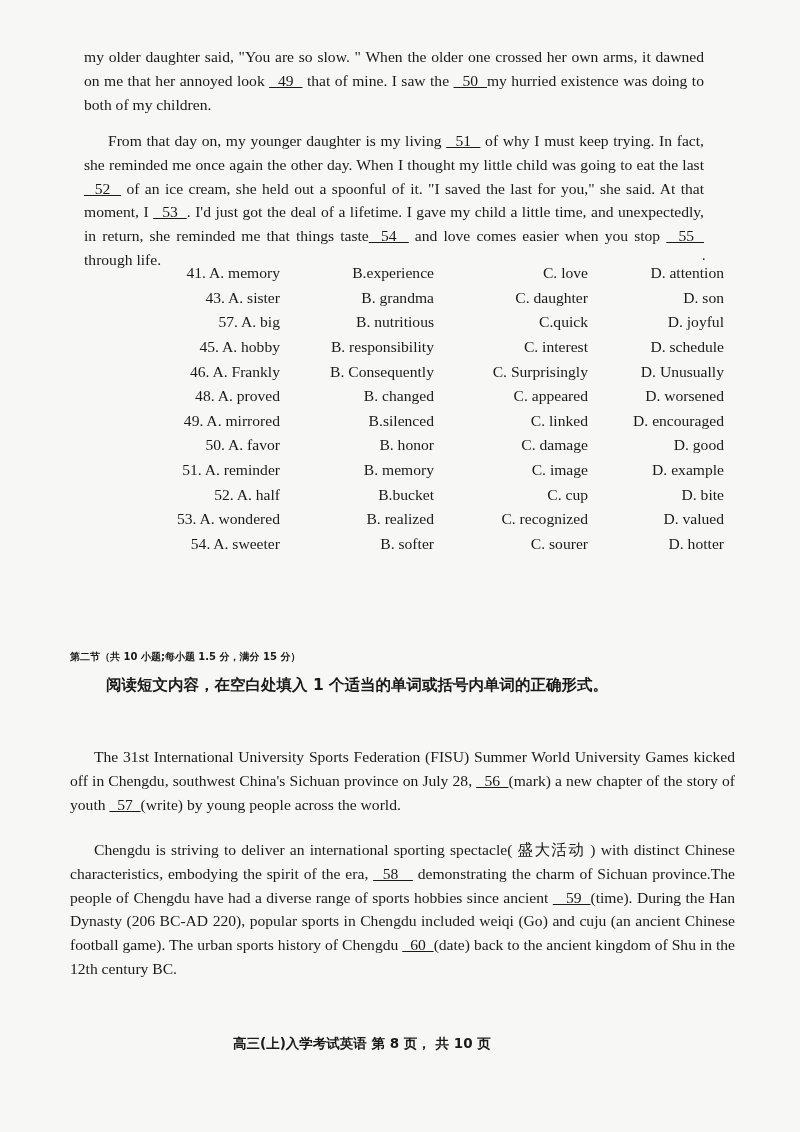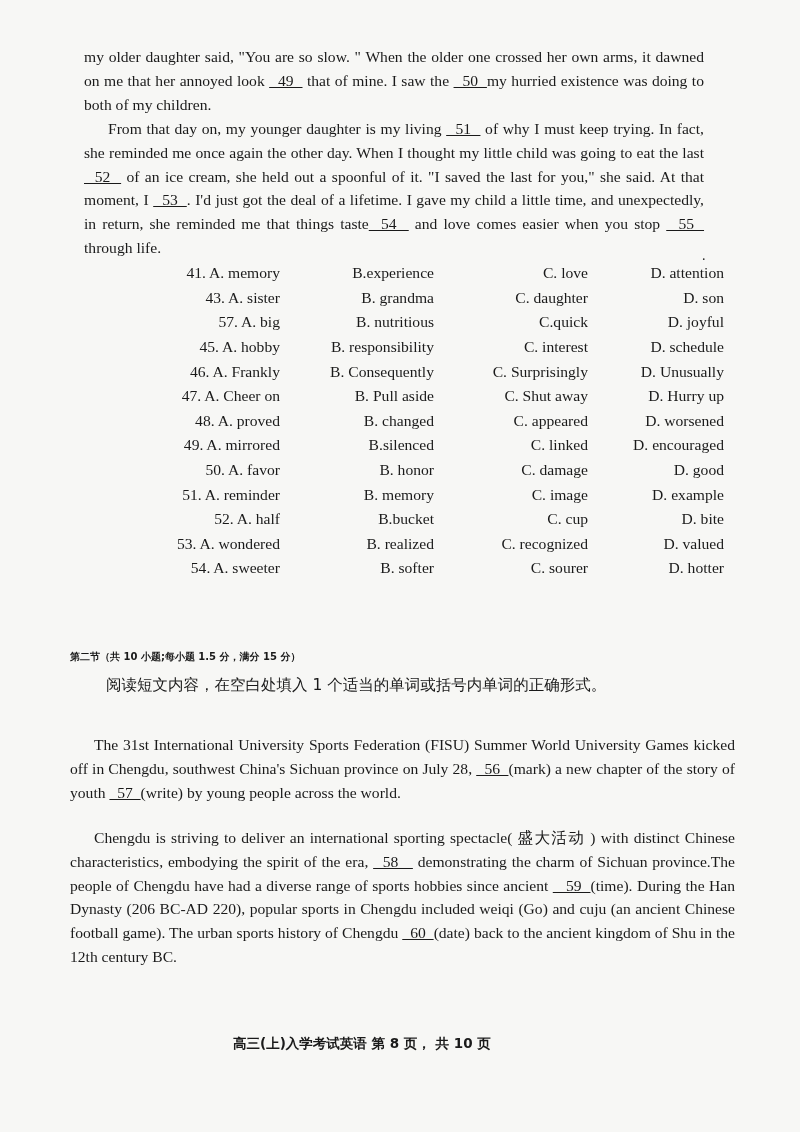--- a/index.html
+++ b/index.html
@@ -13,39 +13,39 @@
   .page { position: absolute; left: 0; top: 0; width: 800px; height: 1132px; }
   .para {
     position: absolute;
     font-size: 15.6px;
     line-height: 23.8px;
     text-align: justify;
     text-align-last: left;
   }
   .p1 { left: 84px; top: 45px; width: 620px; }
   .p2 { left: 84px; top: 117px; width: 620px; }
-  .indent { text-indent: 24px; }
+  .indent { text-indent: 24px; margin-top: 12px; }
   .blank { text-decoration: underline; white-space: pre; }
   .options {
     position: absolute; left: 84px; top: 261px; width: 640px;
     font-size: 15.6px;
   }
   .opt-row { display: flex; height: 24.6px; align-items: center; text-align: right; }
   .opt-num { width: 196px; }
   .opt-b { width: 154px; }
   .opt-c { width: 154px; }
   .opt-d { width: 136px; }
   .sec-head {
     position: absolute; left: 70px; top: 650px;
     font-size: 10px; font-weight: bold;
     font-family: "DejaVu Sans", "Liberation Sans", sans-serif;
   }
   .sec-inst {
     position: absolute; left: 106px; top: 675px;
-    font-size: 15.5px; font-weight: normal;
+    font-size: 15.5px; font-weight: bold;
     font-family: "DejaVu Sans", "Liberation Sans", sans-serif;
   }
   .p3 { left: 70px; top: 733px; width: 665px; }
   .p4 { left: 70px; top: 826px; width: 665px; }
   .footer {
     position: absolute; left: 233px; top: 1035px;
     font-size: 13.5px; font-weight: bold;
     font-family: "DejaVu Sans", "Liberation Sans", sans-serif;
   }
   .dot { position: absolute; left: 702px; top: 248px; font-size: 14px; }
@@ -82,26 +82,20 @@
       <span class="opt-num">45. A. hobby</span>
       <span class="opt-b">B. responsibility</span>
       <span class="opt-c">C. interest</span>
       <span class="opt-d">D. schedule</span>
     </div>
     <div class="opt-row">
       <span class="opt-num">46. A. Frankly</span>
       <span class="opt-b">B. Consequently</span>
       <span class="opt-c">C. Surprisingly</span>
       <span class="opt-d">D. Unusually</span>
-    </div>
-    <div class="opt-row">
-      <span class="opt-num">47. A. Cheer on</span>
-      <span class="opt-b">B. Pull aside</span>
-      <span class="opt-c">C. Shut away</span>
-      <span class="opt-d">D. Hurry up</span>
     </div>
     <div class="opt-row">
       <span class="opt-num">48. A. proved</span>
       <span class="opt-b">B. changed</span>
       <span class="opt-c">C. appeared</span>
       <span class="opt-d">D. worsened</span>
     </div>
     <div class="opt-row">
       <span class="opt-num">49. A. mirrored</span>
       <span class="opt-b">B.silenced</span>

